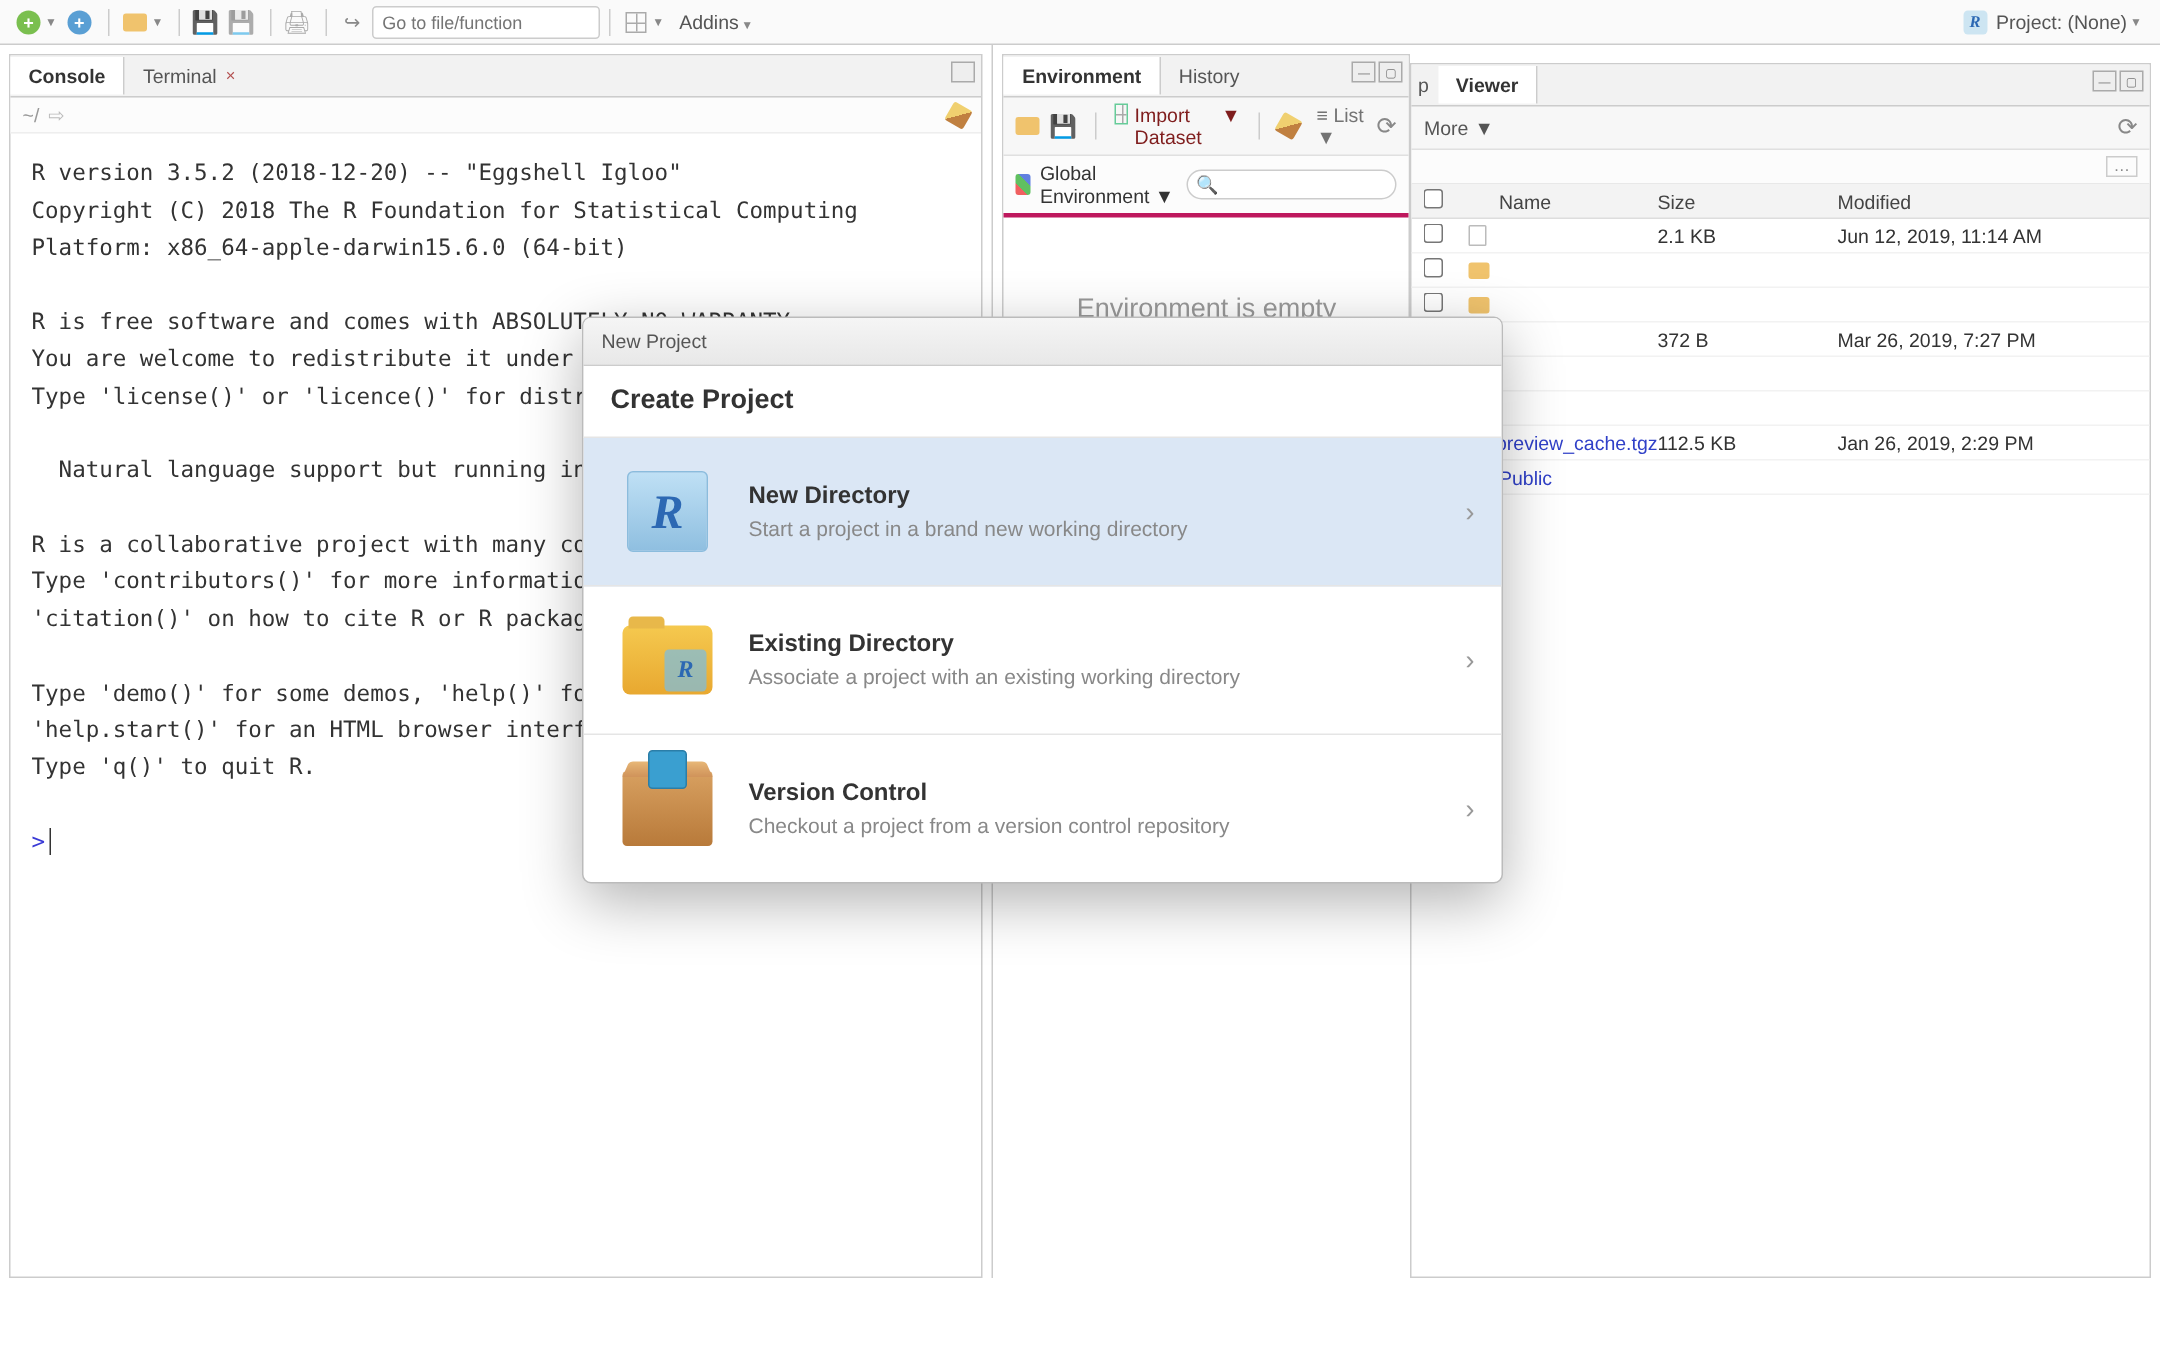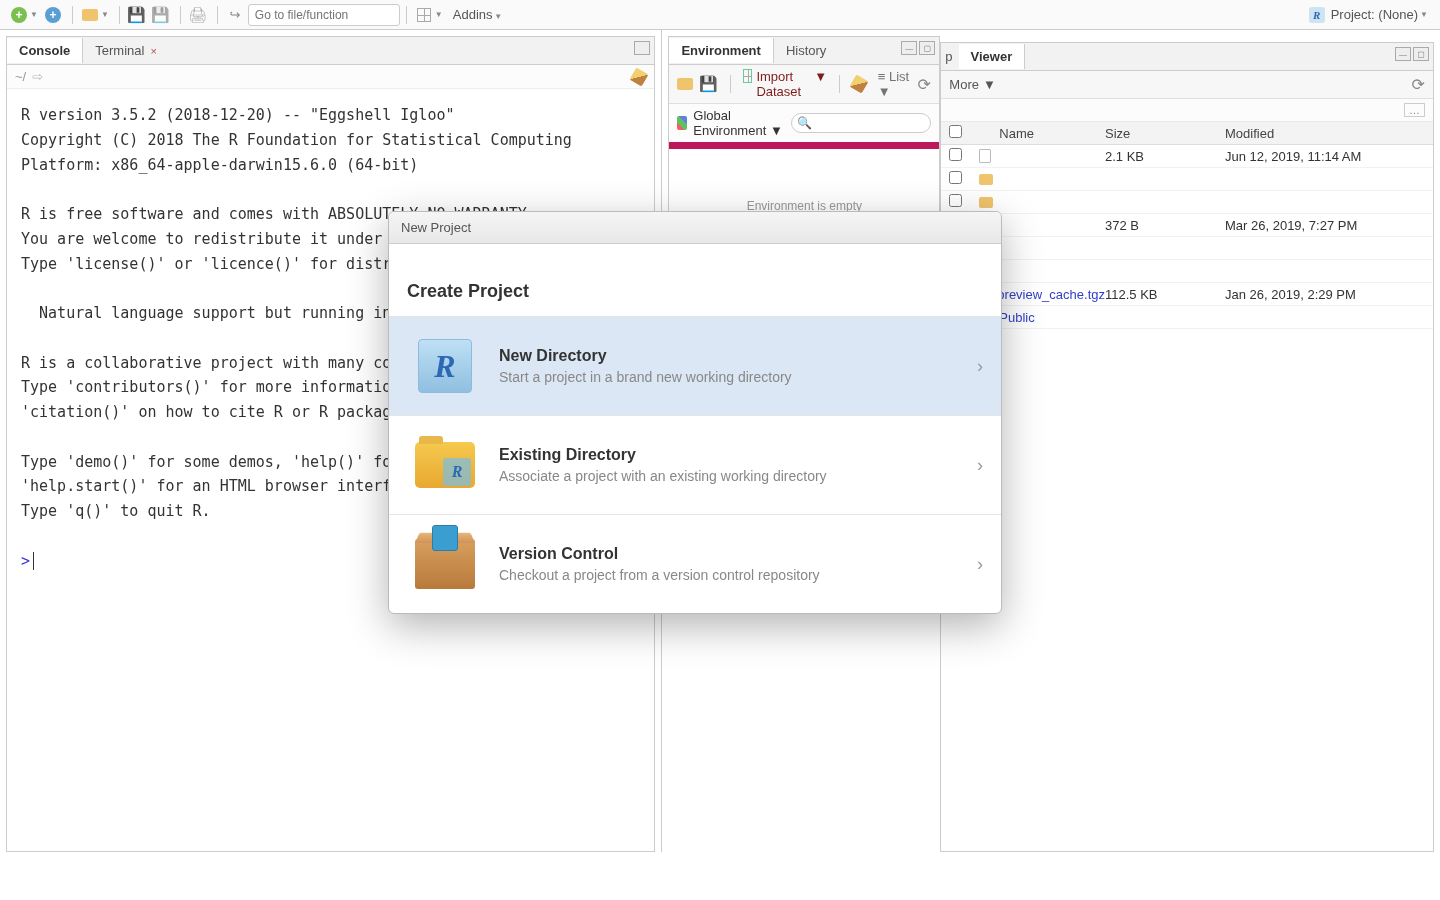--- a/index.html
+++ b/index.html
@@ -34,26 +34,26 @@
 .console-body { flex: 1; padding: 14px; font-family: Menlo, Consolas, monospace; font-size: 15px; line-height: 1.65; color: #333; white-space: pre-wrap; overflow: hidden; }
 .prompt { color: #3a3ad6; }
 .cursor-line { display:inline-block; width: 1px; height: 18px; background: #333; vertical-align: middle; margin-left: 3px;}
 
 
 .env-tb { display:flex;align-items:center;gap:6px;padding:4px 8px;border-bottom:1px solid #e0e0e0;background:#f7f7f7; }
 .env-tb .ic { width:20px;display:inline-flex;align-items:center;justify-content:center;cursor:pointer; }
 .env-tb .import { color:#7f1d1d;cursor:pointer;display:flex;align-items:flex-start;gap:4px; }
 .env-tb .spacer{flex:1;}
 .env-tb .list-opt{color:#737373;cursor:pointer;}
-.env-scope { display:flex;align-items:center;gap:6px;padding:4px 8px;border-bottom:7px solid #be185d;background:#fcfcfc; }
+.env-scope { display:flex;align-items:center;gap:6px;padding:4px 8px;border-bottom:3px solid #be185d;background:#fcfcfc; }
 .env-scope .search { margin-left:auto; }
 .env-scope input { border:1px solid #ccc;border-radius:10px;height:20px;width:140px;padding:0 8px 0 24px;font-size:12px; }
 .search-wrap { position: relative; }
 .search-wrap .sicon { position:absolute;left:6px;top:3px;color:#aaa;font-size:12px; }
-.env-empty{flex:1;display:flex;align-items:flex-start;justify-content:center;color:#999;padding-top:50px;font-size:12px;}
+.env-empty{flex:1;display:flex;align-items:flex-start;justify-content:center;color:#999;padding-top:50px;font-size:18px;}
 
 
 .files-pane { margin-top: 6px; flex:1; }
 .files-tb { display:flex;align-items:center;gap:8px;padding:4px 8px;border-bottom:1px solid #e0e0e0;background:#f7f7f7; }
 .files-tb .btn { color:#555;font-size:13px;cursor:pointer;display:flex;align-items:center;gap:4px; }
 .files-tb .spacer{flex:1;}
 .files-breadcrumb{display:flex;align-items:center;gap:6px;padding:4px 8px;border-bottom:1px solid #e8e8e8;background:#fcfcfc;font-size:13px;}
 .file-header, .file-row { display:grid;grid-template-columns: 30px 1fr 120px 200px;align-items:center;padding:3px 8px;font-size:13px; }
 .file-header { background:#f3f3f3;border-bottom:1px solid #ddd;color:#444;font-weight:400; }
 .file-row { border-bottom:1px solid #f2f2f2; }
@@ -61,21 +61,21 @@
 .file-row .name { color:#3040c8;cursor:pointer;display:flex;align-items:center;gap:6px; }
 .file-row .folder-icon { display:inline-block;width:14px;height:11px;background:#f0c36d;border-radius:2px; }
 .file-row .file-icon { display:inline-block;width:12px;height:14px;background:#fff;border:1px solid #bbb;border-radius:1px; }
 .file-row .size { color:#333; }
 .file-row .mod { color:#333; }
 
 
 .overlay { position:absolute;inset:0; }
 .dialog { position:absolute; left: 388px; top: 211px; width: 614px; background:#fff;border-radius:6px;box-shadow:0 12px 40px rgba(0,0,0,0.3);border:1px solid #bbb;overflow:hidden; }
 .dlg-title { background:linear-gradient(#f5f5f5,#e8e8e8);padding:8px 12px;border-bottom:1px solid #ccc;font-size:13px;color:#555;}
-.dlg-sub { padding: 12px 18px 14px; font-size:18px;font-weight:700;color:#333;border-bottom:1px solid #e5e5e5; background:#fff;margin-top:25px; }
+.dlg-sub { padding: 12px 18px 14px; font-size:18px;font-weight:700;color:#333;border-bottom:1px solid #e5e5e5; background:#fff; }
 .opt { display:flex;align-items:center;gap:18px;padding:18px 20px;border-bottom:1px solid #e5e5e5;cursor:pointer;position:relative; }
 .opt.selected { background:#dbe7f5; }
 .opt-icon { width:72px;height:62px;display:flex;align-items:center;justify-content:center; }
 .opt-text h3 { font-size:16px;font-weight:700;color:#333;margin-bottom:4px; }
 .opt-text p { font-size:14px;color:#888; }
 .opt .chev { position:absolute;right:18px;color:#999;font-size:18px; }
 .dlg-footer { display:flex;justify-content:flex-end;padding:14px 16px;background:#f6f6f6;border-top:1px solid #ddd; }
 .dlg-footer button { background:#fff;border:1px solid #bbb;border-radius:5px;padding:5px 18px;font-size:14px;cursor:pointer; }
 
 .r-cube { width:54px;height:54px;background:linear-gradient(#bfe0f5,#8fbfe0);border:1px solid #8bbcdd;border-radius:4px;display:flex;align-items:center;justify-content:center;color:#2c68b3;font-family:Georgia,serif;font-size:32px;font-weight:700;font-style:italic; }

